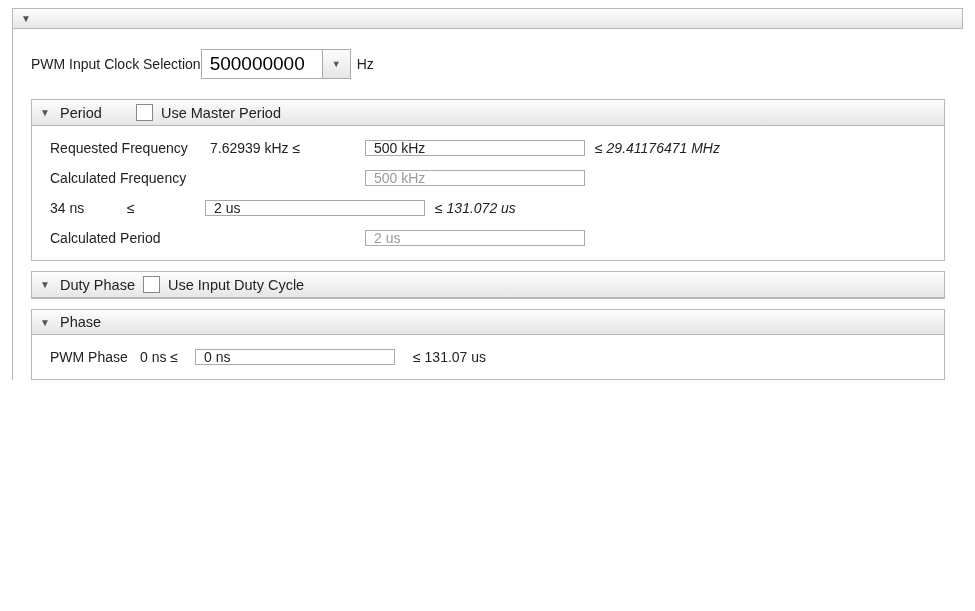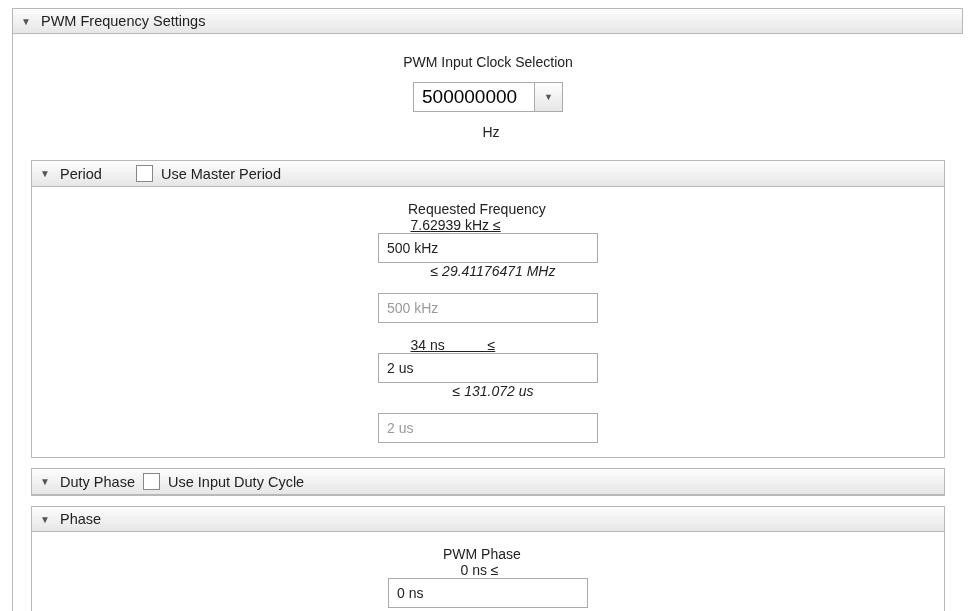--- a/index.html
+++ b/index.html
@@ -39,33 +39,32 @@
   .outer-body { padding: 20px 18px 0 18px; }
   .checkbox {
     width: 17px;
     height: 17px;
     border: 1px solid #888;
     background: #fff;
     display: inline-block;
   }
   .row {
     display: flex;
-    align-items: center;
+    align-items: flex-start;
     margin-bottom: 14px;
-    flex-direction: column;
   }
   .row:last-child { margin-bottom: 0; }
   .lbl { flex: 0 0 auto; }
   .w-label { width: 160px; }
-  .w-min   { width: 155px; text-align: left; text-decoration: underline; }
+  .w-min   { width: 155px; text-align: left; }
   .w-field { width: 220px; }
   .w-max   { padding-left: 10px; font-style: italic; }
   input.textfield {
     width: 100%;
-    height: 30px;
+    height: 16px;
     border: 1px solid #aaa;
     padding: 3px 8px;
     font-family: inherit;
     font-size: 14px;
     color: #222;
     background: #fff;
   }
   input.textfield[readonly] {
     color: #9a9a9a;
   }
@@ -84,30 +83,29 @@
   }
   .combo-btn {
     width: 28px;
     border-left: 1px solid #aaa;
     background: linear-gradient(#fdfdfd, #e6e6e6);
     display: flex;
     align-items: center;
     justify-content: center;
   }
   .combo-tri { font-size: 9px; color: #555; }
-  .clk-row { display: flex; align-items: center; gap: 12px; margin-bottom: 20px; flex-direction: column; }
+  .clk-row { display: flex; align-items: center; margin-bottom: 20px; }
   .hz { margin-left: 6px; }
 </style>
 </head>
 <body>
 
 <div class="panel panel-outer">
   <div class="panel-header">
     <span class="tri">▼</span>
-    <span>PWM Frequency Settings</span>
   </div>
   <div class="panel-body outer-body">
 
     <div class="clk-row">
       <span>PWM Input Clock Selection</span>
       <span class="combo">
         <input type="text" value="500000000" style="">
         <span class="combo-btn">
           <span class="combo-tri">▼</span>
         </span>
@@ -124,29 +122,31 @@
         <span>Use Master Period</span>
       </div>
       <div class="panel-body">
         <div class="row">
           <span class="lbl w-label">Requested Frequency</span>
           <span class="lbl w-min">7.62939 kHz  ≤</span>
           <span class="w-field"><input class="textfield" type="text" value="500 kHz" style=""></span>
           <span class="lbl w-max">≤  29.41176471 MHz</span>
         </div>
         <div class="row">
+          <span class="lbl w-label">Calculated Frequency</span>
           <span class="lbl w-min"></span>
           <span class="w-field"><input class="textfield" type="text" readonly="" value="500 kHz" style=""></span>
         </div>
         <div class="row">
           <span class="lbl w-min" style="white-space:pre">34 ns           ≤</span>
           <span class="w-field"><input class="textfield" type="text" value="2 us" style=""></span>
           <span class="lbl w-max">≤  131.072 us</span>
         </div>
         <div class="row">
+          <span class="lbl w-label">Calculated Period</span>
           <span class="lbl w-min"></span>
           <span class="w-field"><input class="textfield" type="text" readonly="" value="2 us" style=""></span>
         </div>
       </div>
     </div>
 
     <div class="panel">
       <div class="panel-header">
         <span class="tri">▼</span>
         <span>Duty Phase</span>

